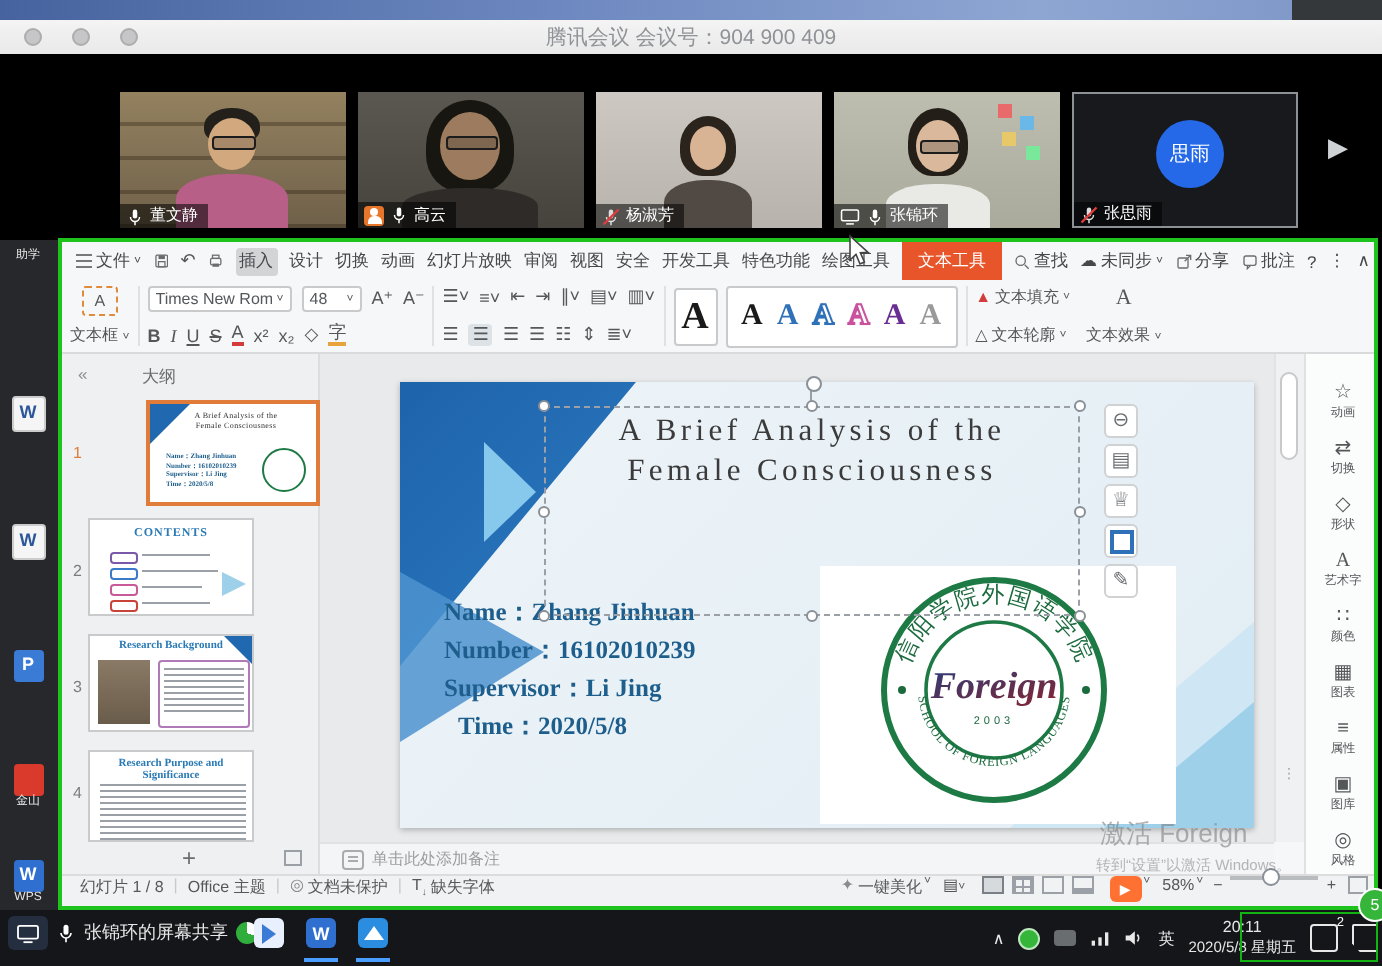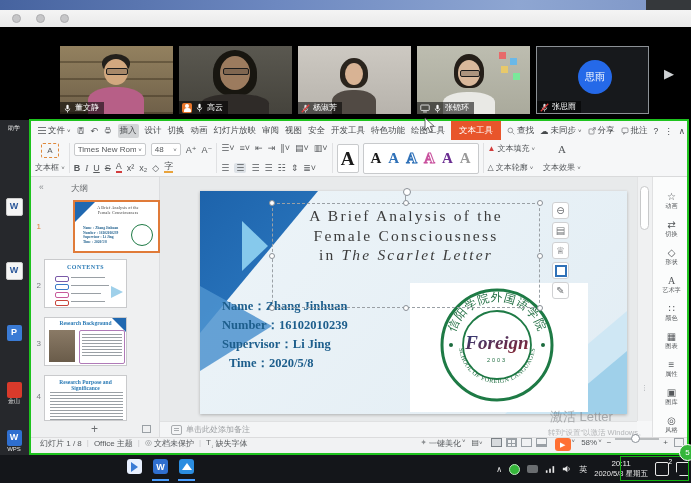--- a/index.html
+++ b/index.html
@@ -123,20 +123,21 @@
 <body>
 
 <div id="app">
 
   <div class="abs top-strip"></div>
   <div class="abs top-dark"></div>
   <div class="abs titlebar"></div>
   <div class="abs tl-dot" style="left:12px"></div>
   <div class="abs tl-dot" style="left:36px"></div>
   <div class="abs tl-dot" style="left:60px"></div>
+  <div class="abs win-title">腾讯会议 会议号：904 900 409</div>
 
   <div class="abs videostrip"></div>
 
   <div class="abs vthumb" style="left:60px;background:linear-gradient(#93815f,#6f6049);">
     <div style="position:absolute;inset:0;background:repeating-linear-gradient(180deg,transparent 0 15px,rgba(40,30,15,.35) 15px 17px);"></div>
     <div class="hair" style="left:42px;top:8px;width:28px;height:18px;background:#23201b;"></div>
     <div class="head" style="left:44px;top:13px;width:24px;height:26px;background:#d2a87f;"></div>
     <div class="spec" style="left:46px;top:22px;width:20px;"></div>
     <div class="torso" style="left:28px;top:41px;width:56px;height:27px;background:#b75f87;"></div>
     <div class="badge">
@@ -469,21 +470,20 @@
       <text x="58" y="62" text-anchor="middle" font-size="19" font-style="italic" font-weight="bold" font-family="Liberation Serif,serif" fill="url(#fg)">Foreign</text>
       <text x="58" y="75" text-anchor="middle" font-size="5.5" letter-spacing="2" fill="#1c6b3e">2003</text>
       <circle cx="12" cy="58" r="2" fill="#1c6b3e"></circle>
       <circle cx="104" cy="58" r="2" fill="#1c6b3e"></circle>
     </svg>
   </div>
 
   <div class="abs slide-title">
     <div>A Brief Analysis of the</div>
     <div>Female Consciousness</div>
-    <div><span>in </span><i>The Scarlet Letter</i></div>
   </div>
   <div class="abs slide-info">
     <div>Name：Zhang Jinhuan</div>
     <div>Number：16102010239</div>
     <div>Supervisor：Li Jing</div>
     <div>Time：2020/5/8</div>
   </div>
 
   <div class="abs selrect"></div>
   <div class="abs rot-stem"></div>
@@ -581,26 +581,41 @@
     <span>58%</span>
     <span style="font-size:6px;margin:0 5px 0 1px;">˅</span>
     <span>−</span>
     <span class="ztrack" style="margin:0 4px;">
         <span class="zknob"></span>
       </span>
     <span>+</span>
     <span style="width:10px;height:9px;border:1px solid #9aa0a5;box-sizing:border-box;margin-left:6px;"></span>
   </div>
 
-  <div class="abs wm1">激活 Letter</div>
+  <div class="abs wm1">激活 Foreign</div>
   <div class="abs wm2">转到“设置”以激活 Windows。</div>
 
   <div class="abs share-border"></div>
 
   <div class="abs taskbar">
+    <div class="tb-share">
+      <span class="shicon">
+        <svg width="12" height="10" viewBox="0 0 13 11">
+            <rect x="1" y="1" width="11" height="7" rx="1" fill="none" stroke="#fff"></rect>
+            <line x1="4" y1="10" x2="9" y2="10" stroke="#fff"></line>
+          </svg>
+      </span>
+      <svg width="10" height="11" viewBox="0 0 12 12">
+          <rect x="4.5" y="1" width="3" height="6" rx="1.5" fill="#fff"></rect>
+          <path d="M3 6a3 3 0 0 0 6 0" stroke="#fff" fill="none"></path>
+          <line x1="6" y1="9" x2="6" y2="11.5" stroke="#fff"></line>
+        </svg>
+      <span>张锦环的屏幕共享</span>
+      <span class="pie"></span>
+    </div>
     <span class="appico" style="left:127px;background:#e8f0fe;">
         <span style="width:0;height:0;border-left:7px solid #3a7bd5;border-top:5px solid transparent;border-bottom:5px solid transparent;"></span>
       </span>
     <span class="appico" style="left:153px;background:#2f6fd0;">W</span>
     <span class="runline" style="left:152px;"></span>
     <span class="appico" style="left:179px;background:#2b8de0;">
         <span style="width:0;height:0;border-bottom:7px solid #fff;border-left:5px solid transparent;border-right:5px solid transparent;"></span>
       </span>
     <span class="runline" style="left:178px;"></span>
 

